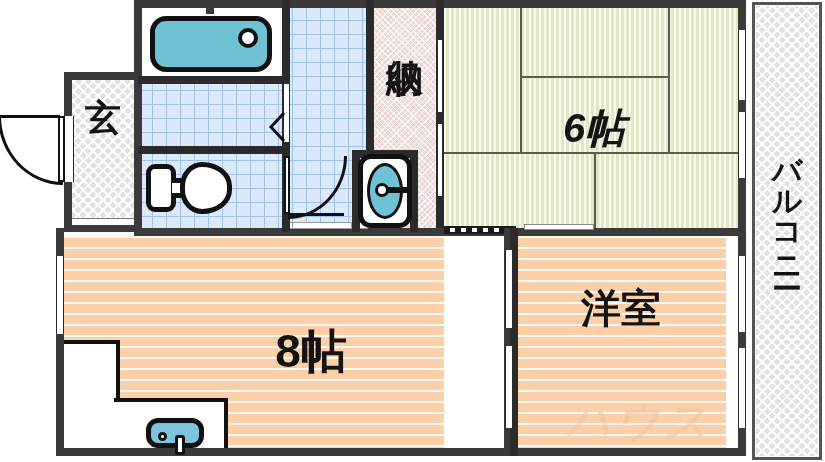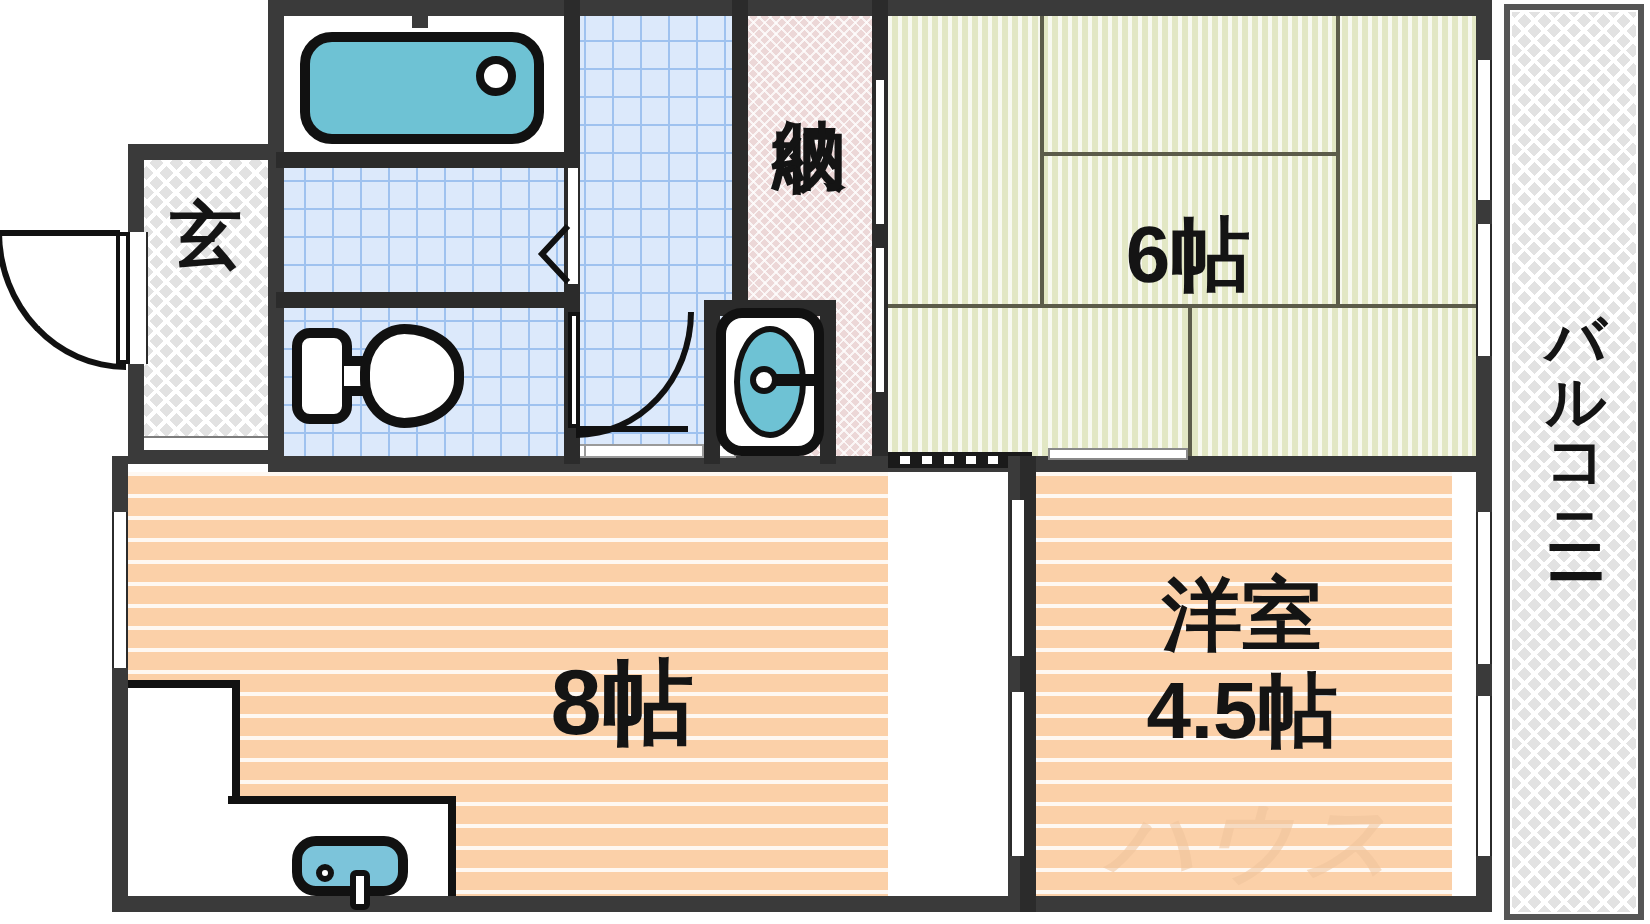--- a/index.html
+++ b/index.html
@@ -252,28 +252,27 @@
     <div class="abs basin-bowl" style="left:4px;top:4px;width:36px;height:56px;"></div>
     <div class="abs basin-spout" style="left:20px;top:28px;width:26px;height:6px;"></div>
     <div class="abs basin-knob" style="left:12px;top:24px;width:14px;height:14px;"></div>
   </div>
 
   <div class="abs sink" style="left:146px;top:418px;width:58px;height:30px;">
     <div class="abs sink-hole" style="left:7px;top:9px;width:9px;height:9px;"></div>
     <div class="abs sink-tap" style="left:24px;top:12px;width:10px;height:20px;"></div>
   </div>
 
-  <div class="wm" style="left:553px;top:392px;font-size:44px;letter-spacing:4px;">ハウス</div>
+  <div class="wm" style="left:566px;top:392px;font-size:44px;letter-spacing:4px;">ハウス</div>
 
   <div class="lbl" style="left:80px;top:100px;width:46px;font-size:36px;">玄</div>
 
   <div class="lbl lbl-v" style="left:386px;top:30px;font-size:37px;">収納</div>
 
-  <div class="lbl" style="left:528px;top:108px;width:132px;font-size:40px;">6帖</div>
+  <div class="lbl" style="left:528px;top:108px;width:132px;font-size:40px;font-style:italic;">6帖</div>
 
   <div class="lbl" style="left:216px;top:328px;width:190px;font-size:46px;text-align:center;">8帖</div>
 
   <div class="lbl" style="left:548px;top:288px;width:146px;font-size:40px;">洋室</div>
-  <div class="lbl" style="left:538px;top:336px;width:166px;font-size:40px;">4.5帖</div>
 
   <div class="lbl lbl-v" style="left:772px;top:136px;font-size:30px;">バルコニー</div>
 
 </div>
 
 </body></html>

